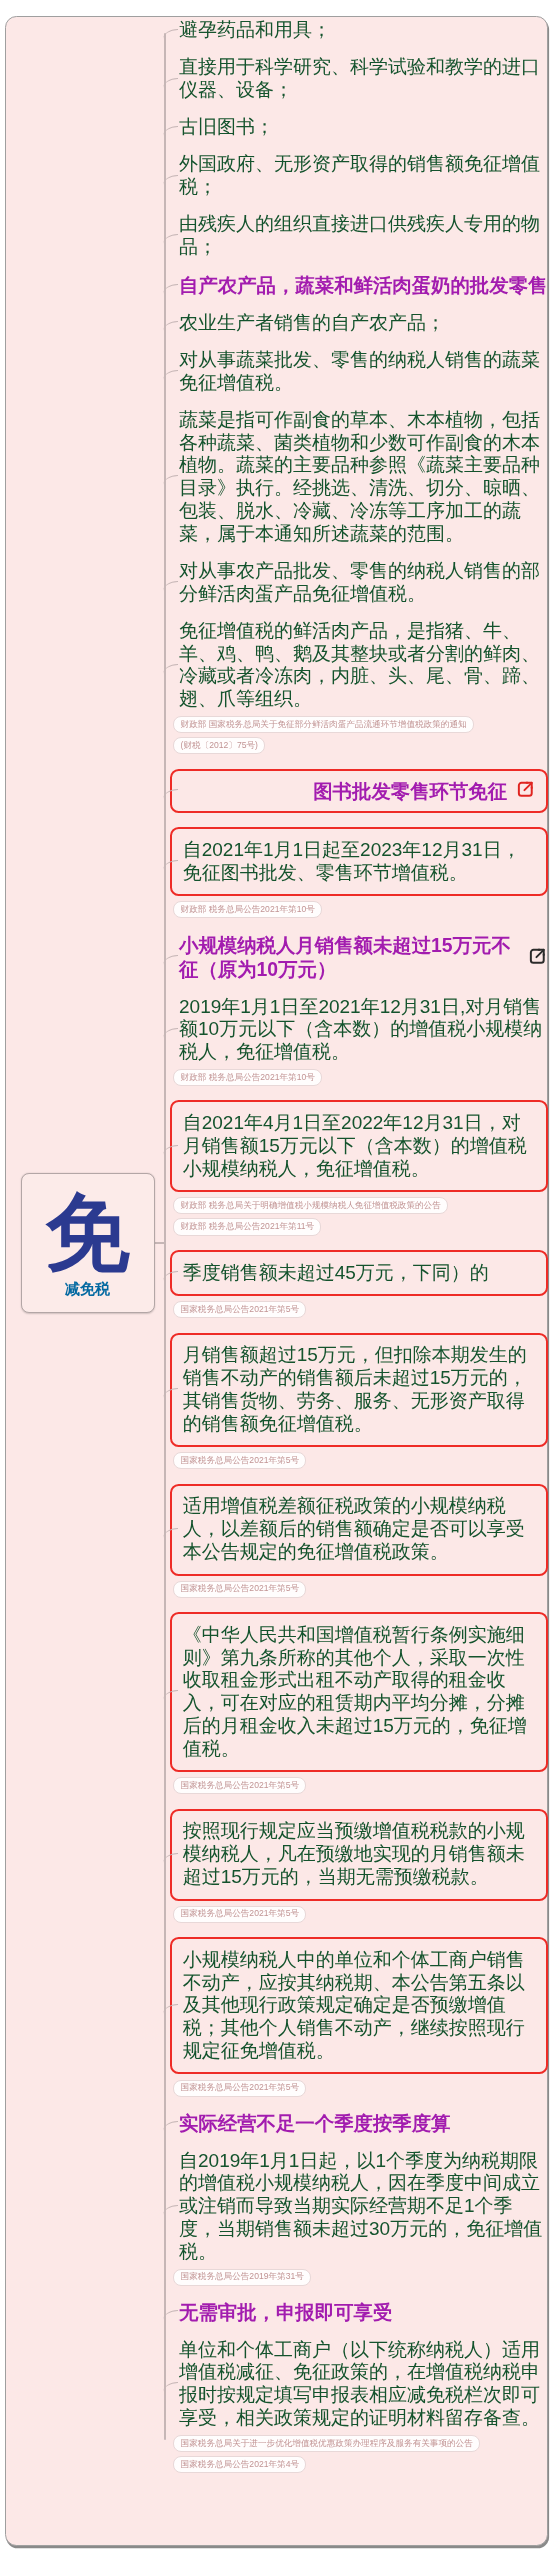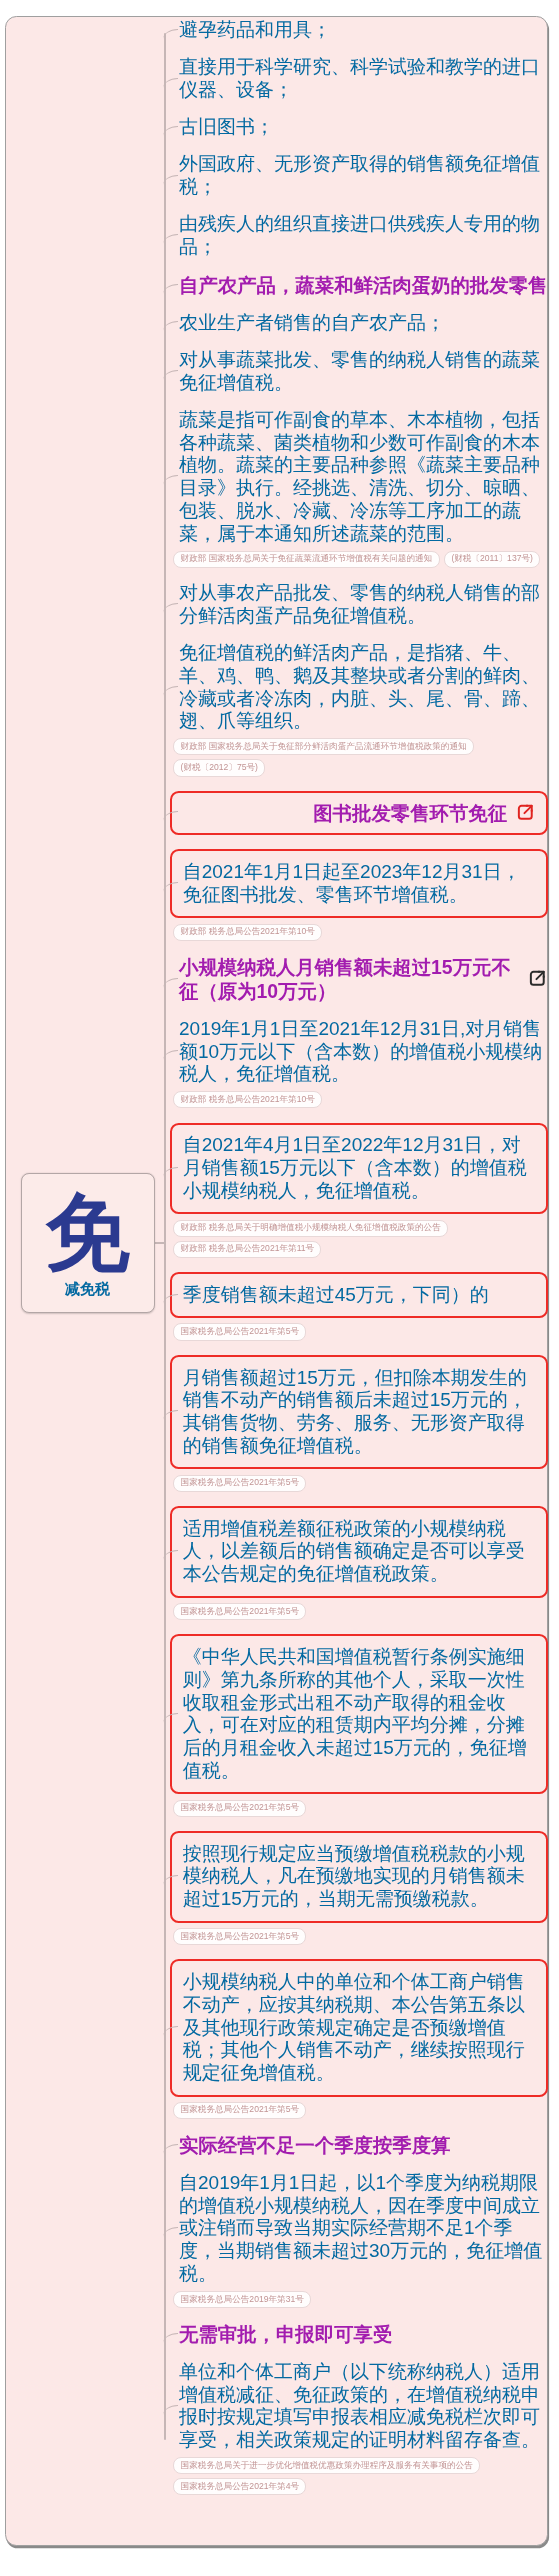--- a/index.html
+++ b/index.html
@@ -43,21 +43,21 @@
     display:flex;flex-direction:column;
   }
   .block{margin-bottom:14.3px;}
   .block-main{position:relative;}
   .block-main::before{
     content:"";position:absolute;left:-16px;top:calc(50% - 1.7px);
     width:15px;height:9.1px;
     border-top:1.7px solid #c6b6b6;border-top-left-radius:100% 100%;
   }
   .body-text{
-    margin:0;font-size:19px;line-height:1.2;color:#0369a1;
+    margin:0;font-size:19px;line-height:1.2;color:#14532d;
     word-break:break-all;
   }
   .heading{
     margin:0;font-size:19.4px;line-height:1.25;font-weight:800;color:#a21caf;
     word-break:break-all;
   }
   .heading-row{display:flex;align-items:center;justify-content:center;}
   .heading-row .heading{flex:1;}
   .hd-icon{flex:0 0 auto;margin-left:8px;color:#2b2b2b;}
   
@@ -133,24 +133,20 @@
       </div>
     </div>
     <div class="block">
       <div class="block-main">
         <p class="body-text">对从事蔬菜批发、零售的纳税人销售的蔬菜免征增值税。</p>
       </div>
     </div>
     <div class="block">
       <div class="block-main">
         <p class="body-text">蔬菜是指可作副食的草本、木本植物，包括各种蔬菜、菌类植物和少数可作副食的木本植物。蔬菜的主要品种参照《蔬菜主要品种目录》执行。经挑选、清洗、切分、晾晒、包装、脱水、冷藏、冷冻等工序加工的蔬菜，属于本通知所述蔬菜的范围。</p>
-      </div>
-      <div class="tags">
-        <span class="tag">财政部 国家税务总局关于免征蔬菜流通环节增值税有关问题的通知</span>
-        <span class="tag">(财税〔2011〕137号)</span>
       </div>
     </div>
     <div class="block">
       <div class="block-main">
         <p class="body-text">对从事农产品批发、零售的纳税人销售的部分鲜活肉蛋产品免征增值税。</p>
       </div>
     </div>
     <div class="block">
       <div class="block-main">
         <p class="body-text">免征增值税的鲜活肉产品，是指猪、牛、羊、鸡、鸭、鹅及其整块或者分割的鲜肉、冷藏或者冷冻肉，内脏、头、尾、骨、蹄、翅、爪等组织。</p>

